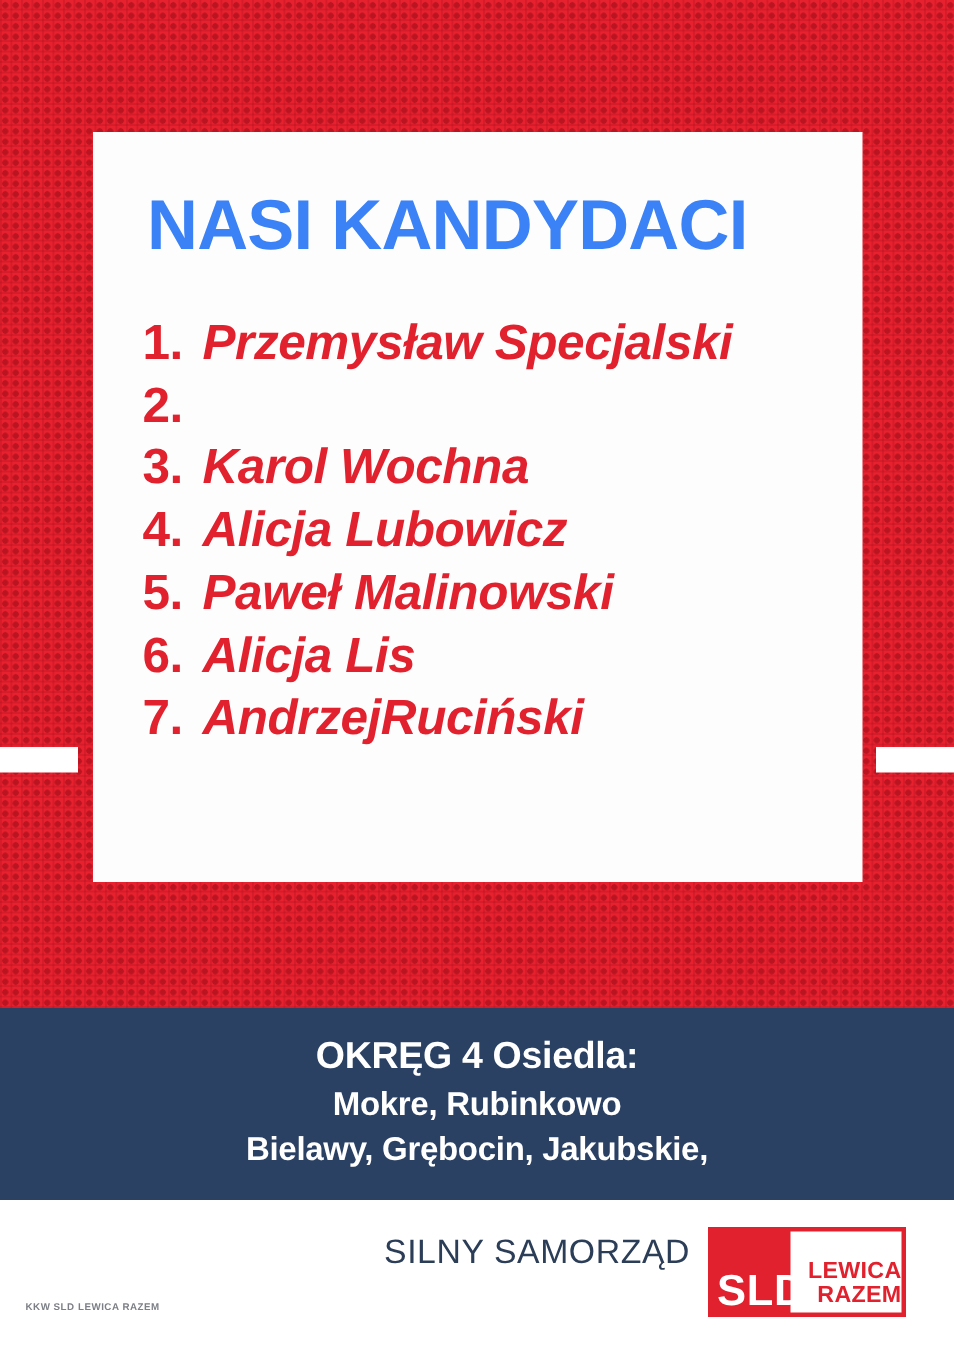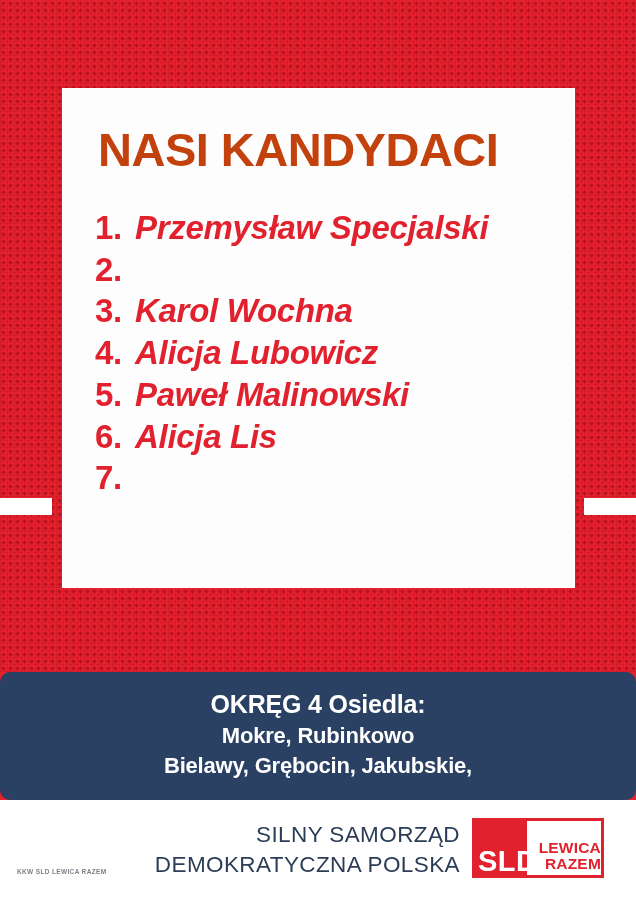--- a/index.html
+++ b/index.html
@@ -52,21 +52,21 @@
     left: 62px;
     top: 88px;
     width: 513px;
     height: 500px;
     background: #FDFDFD;
     box-sizing: border-box;
     padding: 38px 28px 0 33px;
   }
 
   .poster-title {
-    color: #c2410c;
+    color: #3b82f6;
     font-size: 47px;
     font-weight: bold;
     letter-spacing: -0.5px;
     line-height: 1;
     margin: 0 0 34px 3px;
     white-space: nowrap;
   }
 
   .candidates {
     list-style: none;
@@ -94,21 +94,20 @@
     position: absolute;
     left: 0;
     top: 672px;
     width: 636px;
     height: 128px;
     background: #2A4163;
     color: #ffffff;
     text-align: center;
     box-sizing: border-box;
     padding-top: 16px;
-    border-radius: 10px;
   }
   .band-head {
     font-size: 25px;
     font-weight: bold;
     line-height: 1.32;
     letter-spacing: -0.2px;
   }
   .band-sub {
     font-size: 22px;
     font-weight: bold;
@@ -223,34 +222,34 @@
       <li class="cand-row">
         <span class="cand-num">5.</span>
         <span class="cand-name">Paweł Malinowski</span>
       </li>
       <li class="cand-row">
         <span class="cand-num">6.</span>
         <span class="cand-name">Alicja Lis</span>
       </li>
       <li class="cand-row">
         <span class="cand-num">7.</span>
+        <span class="cand-name">AndrzejRuciński</span>
       </li>
     </ul>
   </div>
 
   <div class="band">
     <div class="band-head">OKRĘG 4 Osiedla:</div>
     <div class="band-sub">Mokre, Rubinkowo</div>
     <div class="band-sub">Bielawy, Grębocin, Jakubskie,</div>
   </div>
 
   <div class="footer">
     <div class="slogan">
       <div>SILNY SAMORZĄD</div>
-      <div>DEMOKRATYCZNA POLSKA</div>
     </div>
   </div>
 
   <div class="logo">
     <div class="logo-sld">SLD</div>
     <div class="logo-box">
       <div class="logo-box-text">
         <div>LEWICA</div>
         <div>RAZEM</div>
       </div>

